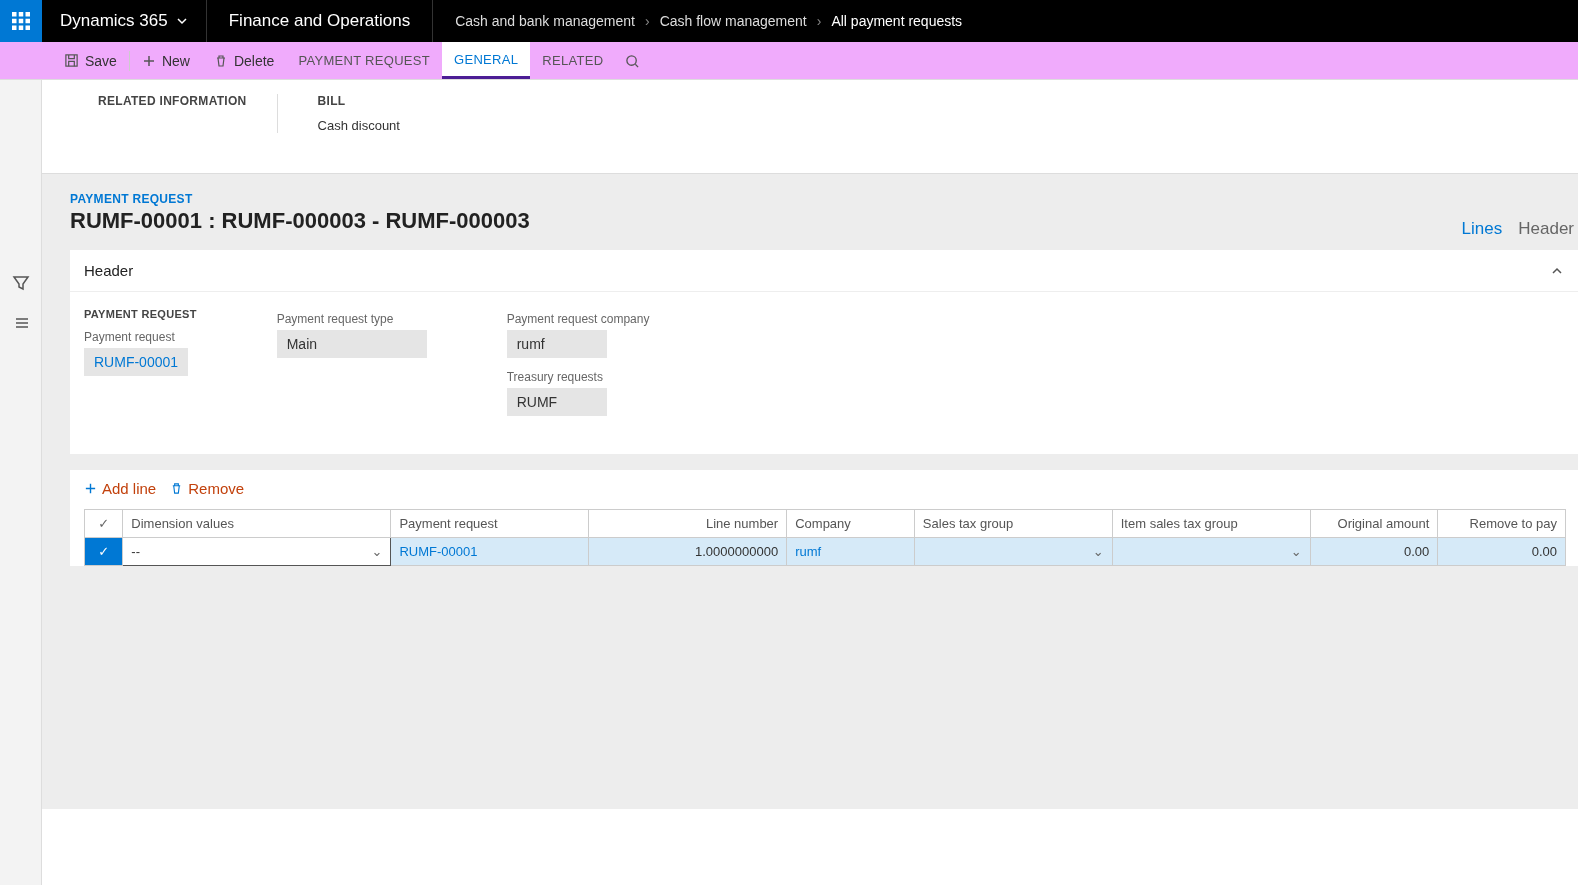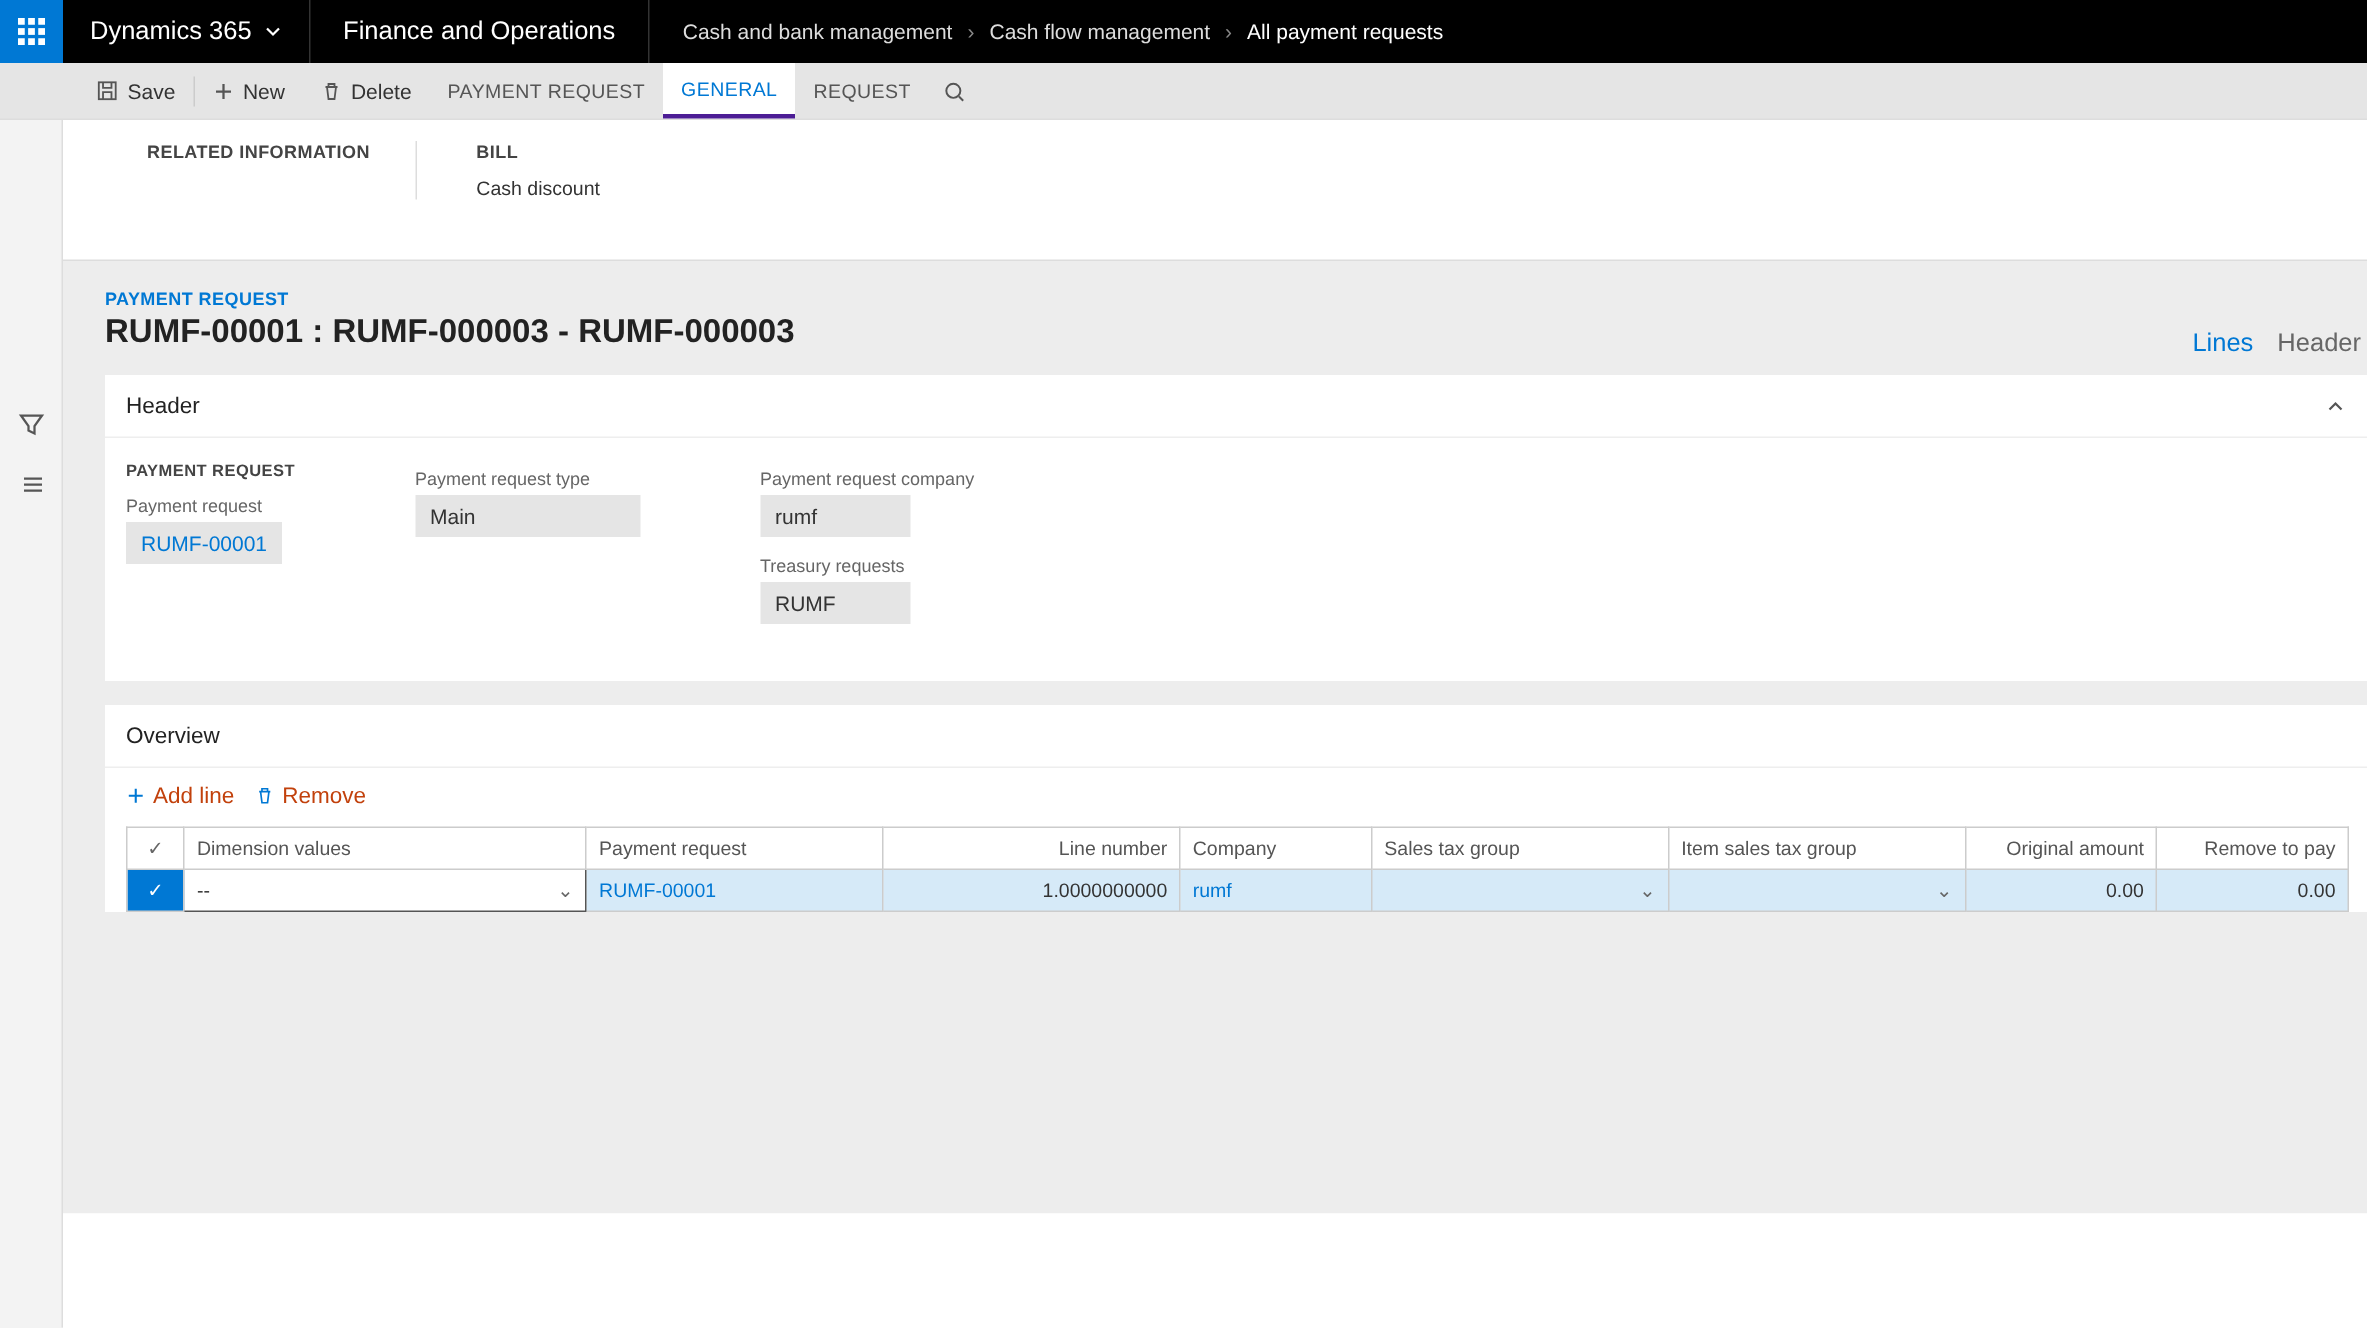--- a/index.html
+++ b/index.html
@@ -9,21 +9,21 @@
 .topbar { background: #000; color: #fff; height: 42px; display: flex; align-items: center; }
 .topbar .waffle { width: 42px; height: 42px; background: #0078d4; display: flex; align-items: center; justify-content: center; cursor: pointer; }
 .topbar .waffle svg { width: 18px; height: 18px; }
 .topbar .brand { padding: 0 18px; font-size: 17px; display: flex; align-items: center; gap: 8px; border-right: 1px solid #333; height: 100%; }
 .topbar .module { padding: 0 22px; font-size: 17px; border-right: 1px solid #333; height: 100%; display: flex; align-items: center; }
 .topbar .breadcrumb { padding: 0 22px; font-size: 14px; display: flex; align-items: center; gap: 10px; color: #ddd; }
 .topbar .breadcrumb .crumb:last-child { color: #fff; }
 .topbar .chevron { color: #888; }
 
 
-.actionbar { background: #e5e5e5; border-bottom: 1px solid #ddd; height: 38px; display: flex; align-items: center; padding-left: 42px; position: relative; }
+.actionbar { background: #f0abfc; border-bottom: 1px solid #ddd; height: 38px; display: flex; align-items: center; padding-left: 42px; position: relative; }
 .leftrail { position: fixed; left: 0; top: 42px; width: 42px; background: #f3f3f3; height: calc(100% - 42px); border-right: 1px solid #ddd; display: flex; flex-direction: column; align-items: center; gap: 22px; padding-top: 10px; }
 .leftrail .ico { width: 18px; height: 18px; color: #555; cursor: pointer; }
 .actionbar .btn { display: flex; align-items: center; gap: 6px; padding: 0 12px; height: 100%; cursor: pointer; color: #333; font-size: 14px; }
 .actionbar .sep { width: 1px; height: 20px; background: #ccc; }
 .actionbar .tab { padding: 0 12px; height: 100%; display: flex; align-items: center; font-size: 13px; color: #555; cursor: pointer; letter-spacing: .3px; }
 .actionbar .tab.active { color: #0078d4; border-bottom: 3px solid #4c1d95; background: #fff; font-weight: 400; }
 .actionbar .searchico { padding: 0 10px; cursor: pointer; }
 
 
 .subpanel { background: #fff; border-bottom: 1px solid #ddd; padding: 14px 0 40px 56px; display: flex; gap: 40px; }
@@ -133,21 +133,21 @@
     <span>New</span>
   </div>
   <div class="btn">
     <svg width="14" height="14" viewBox="0 0 14 14" fill="none" stroke="#555" stroke-width="1.2">
         <path d="M3 4h8M5 4V2h4v2M4 4l1 8h4l1-8"></path>
       </svg>
     <span>Delete</span>
   </div>
   <div class="tab">PAYMENT REQUEST</div>
   <div class="tab active">GENERAL</div>
-  <div class="tab">REQUEST</div>
+  <div class="tab">RELATED</div>
   <div class="searchico">
     <svg width="15" height="15" viewBox="0 0 16 16" fill="none" stroke="#555" stroke-width="1.4">
         <circle cx="7" cy="7" r="5"></circle>
         <path d="M11 11l3 3"></path>
       </svg>
   </div>
 </div>
 
 <div class="subpanel" style="margin-left:42px">
   <div class="grp">
@@ -197,23 +197,20 @@
         </div>
         <div class="field">
           <label>Treasury requests</label>
           <span class="val">RUMF</span>
         </div>
       </div>
     </div>
   </div>
 
   <div class="card">
-    <div class="card-head">
-      <span>Overview</span>
-    </div>
     <div class="ov-actions">
       <div class="lbtn">
         <svg width="13" height="13" viewBox="0 0 14 14" fill="none" stroke="#0078d4" stroke-width="1.5">
             <path d="M7 2v10M2 7h10"></path>
           </svg>
         <span>Add line</span>
       </div>
       <div class="lbtn">
         <svg width="13" height="13" viewBox="0 0 14 14" fill="none" stroke="#0078d4" stroke-width="1.2">
             <path d="M3 4h8M5 4V2h4v2M4 4l1 8h4l1-8"></path>

